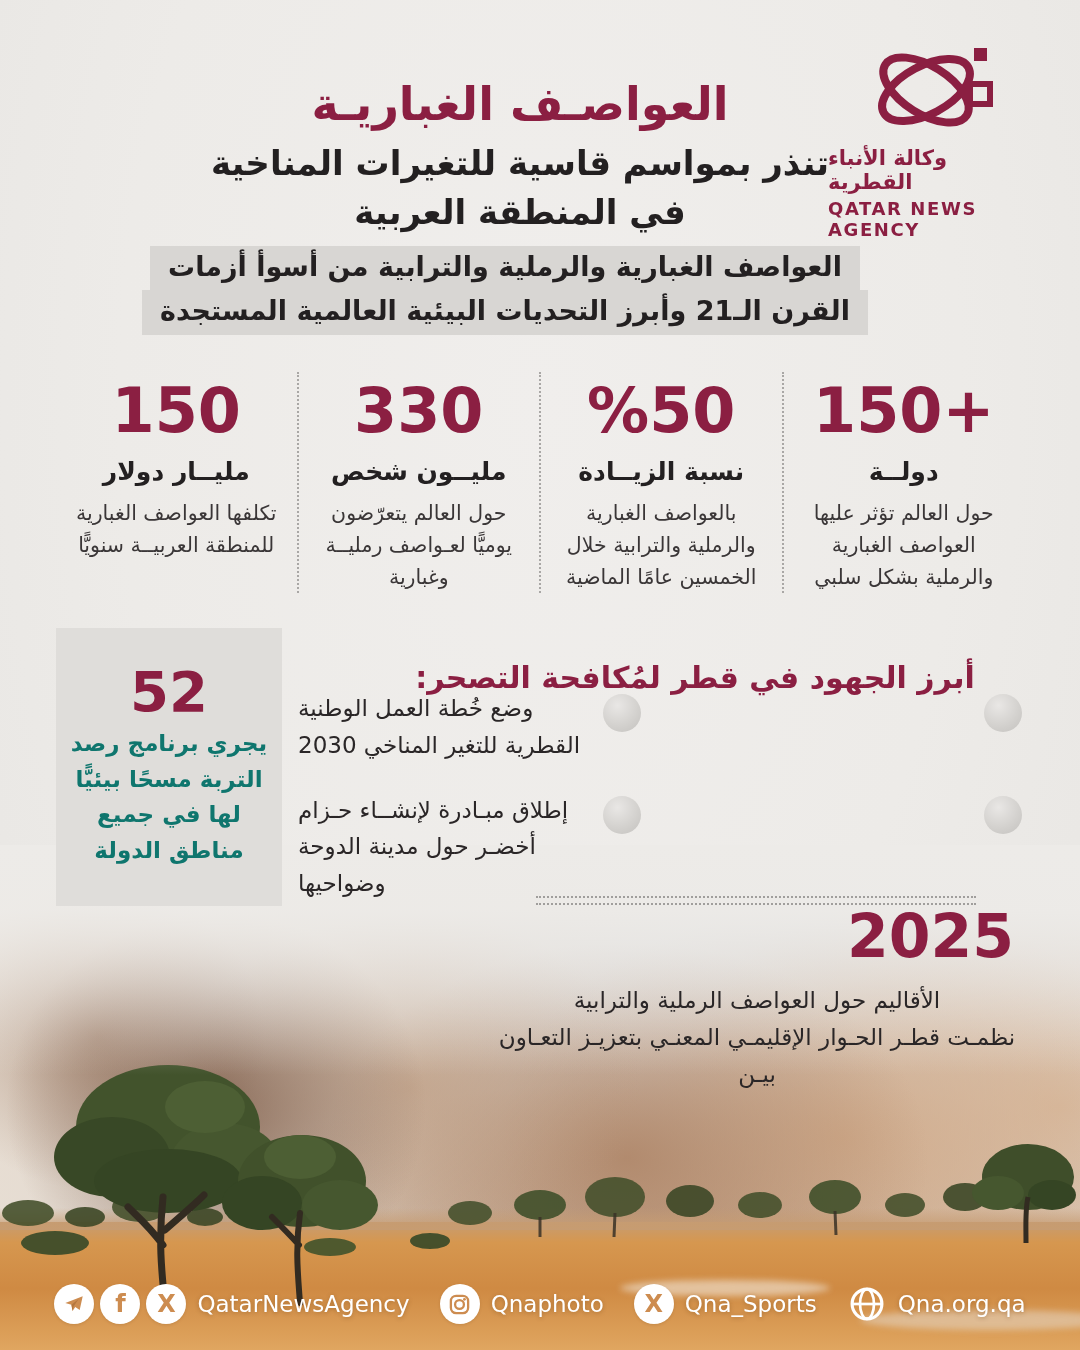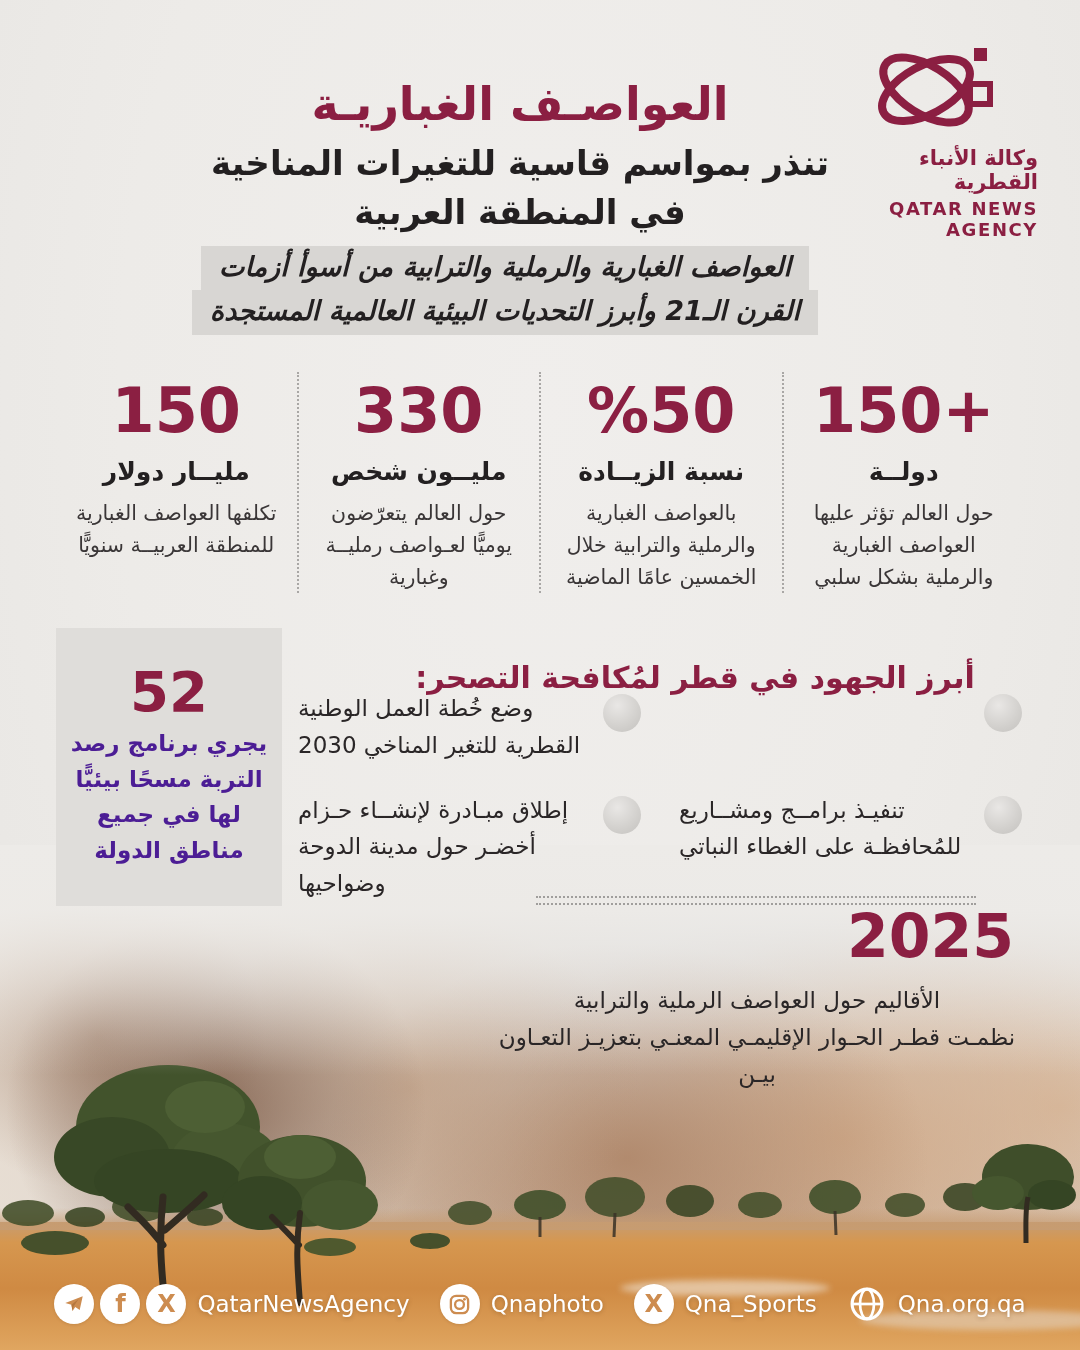--- a/index.html
+++ b/index.html
@@ -1,51 +1,51 @@
 <!DOCTYPE html>
 <html lang="ar"><head>
 <meta charset="utf-8">
 <style>
   html,body{margin:0;padding:0;background:#d8d6d4;}
   .page{position:relative;width:1080px;height:1350px;overflow:hidden;
         background:radial-gradient(ellipse at 50% 30%, #f0eeec 0%, #edebe8 55%, #e7e5e2 100%);
         font-family:"DejaVu Sans","Liberation Sans",sans-serif;color:#262223;}
 
   
-  .logo{position:absolute;top:40px;right:42px;width:210px;text-align:right;}
+  .logo{position:absolute;top:40px;right:42px;width:210px;text-align:left;}
   .logo-mark{display:block;margin:0 auto;}
   .logo-ar{font-size:21px;font-weight:bold;color:#8b1f42;margin-top:2px;}
   .logo-en{font-size:18px;font-weight:bold;color:#8b1f42;letter-spacing:1.6px;margin-top:4px;}
 
   .titles{position:absolute;top:46px;left:150px;width:740px;text-align:center;direction:rtl;margin-top:32px;}
   .main-title{font-size:46px;font-weight:bold;color:#8b1f42;line-height:1.15;margin:0;}
   .sub-title{font-size:34px;font-weight:bold;color:#232021;line-height:1.45;margin-top:8px;}
 
   
   .intro{position:absolute;top:246px;left:0;right:70px;text-align:center;direction:rtl;}
   .intro .hl{display:inline-block;background:#d8d6d3;color:#232021;font-size:27px;font-weight:bold;
-             padding:6px 18px 10px;line-height:1.1;font-style:italic;}
+             padding:6px 18px 10px;line-height:1.1;}
   .intro-line2{margin-top:-2px;}
 
   
   .stats{position:absolute;top:372px;left:56px;right:56px;display:flex;direction:rtl;}
   .stat{flex:1 1 0;text-align:center;padding:6px 12px 0;}
   .stat:not(:first-child){border-right:2px dotted #a9a7a5;}
   .stat-value{font-size:62px;font-weight:bold;color:#8b1f42;direction:ltr;line-height:1.05;}
   .stat-unit{font-size:25px;font-weight:bold;color:#232021;margin-top:14px;direction:rtl;}
   .stat-desc{font-size:20.5px;color:#3a3637;margin-top:12px;line-height:1.55;direction:rtl;}
 
   
   .efforts-title{position:absolute;top:630px;right:70px;width:630px;text-align:center;direction:rtl;
                  font-size:30px;font-weight:bold;color:#8b1f42;}
   .site-box{position:absolute;top:628px;left:56px;width:226px;height:278px;background:#dfddda;
             text-align:center;direction:rtl;padding-top:36px;box-sizing:border-box;}
   .site-value{font-size:56px;font-weight:bold;color:#8b1f42;line-height:1;direction:ltr;}
   .site-unit{font-size:26px;font-weight:bold;color:#262223;margin-top:8px;}
-  .site-desc{font-size:23px;font-weight:bold;color:#4c1d95;line-height:1.55;margin:6px 14px 0;}
+  .site-desc{font-size:23px;font-weight:bold;color:#0f766e;line-height:1.55;margin:6px 14px 0;}
 
   .bullets{position:absolute;top:690px;right:58px;width:724px;display:grid;direction:rtl;
            grid-template-columns:1fr 1fr;column-gap:38px;row-gap:28px;}
   .bullet{display:flex;direction:rtl;align-items:flex-start;gap:14px;}
   .bullet-dot{width:38px;height:38px;border-radius:50%;flex:none;margin-top:4px;
               background:radial-gradient(circle at 38% 30%, #e9e7e5 0%, #d4d2cf 55%, #c3c1be 100%);}
   .bullet-text{font-size:23px;color:#2a2627;line-height:1.6;text-align:left;}
 
   
   .sep-2025{position:absolute;top:896px;left:536px;width:440px;height:5px;
@@ -215,21 +215,20 @@
   <div class="bullets">
     <div class="bullet">
       <span class="bullet-dot"></span>
     </div>
     <div class="bullet">
       <span class="bullet-dot"></span>
       <span class="bullet-text">وضع خُطة العمل الوطنية القطرية للتغير المناخي 2030</span>
     </div>
     <div class="bullet">
       <span class="bullet-dot"></span>
-      <span class="bullet-text">تنفيـذ برامــج ومشــاريع للمُحافظـة على الغطاء النباتي</span>
     </div>
     <div class="bullet">
       <span class="bullet-dot"></span>
       <span class="bullet-text">إطلاق مبـادرة لإنشــاء حـزام أخضـر حول مدينة الدوحة وضواحيها</span>
     </div>
   </div>
 
   <div class="sep-2025"></div>
   <div class="y2025-num">2025</div>
   <div class="y2025-desc">

